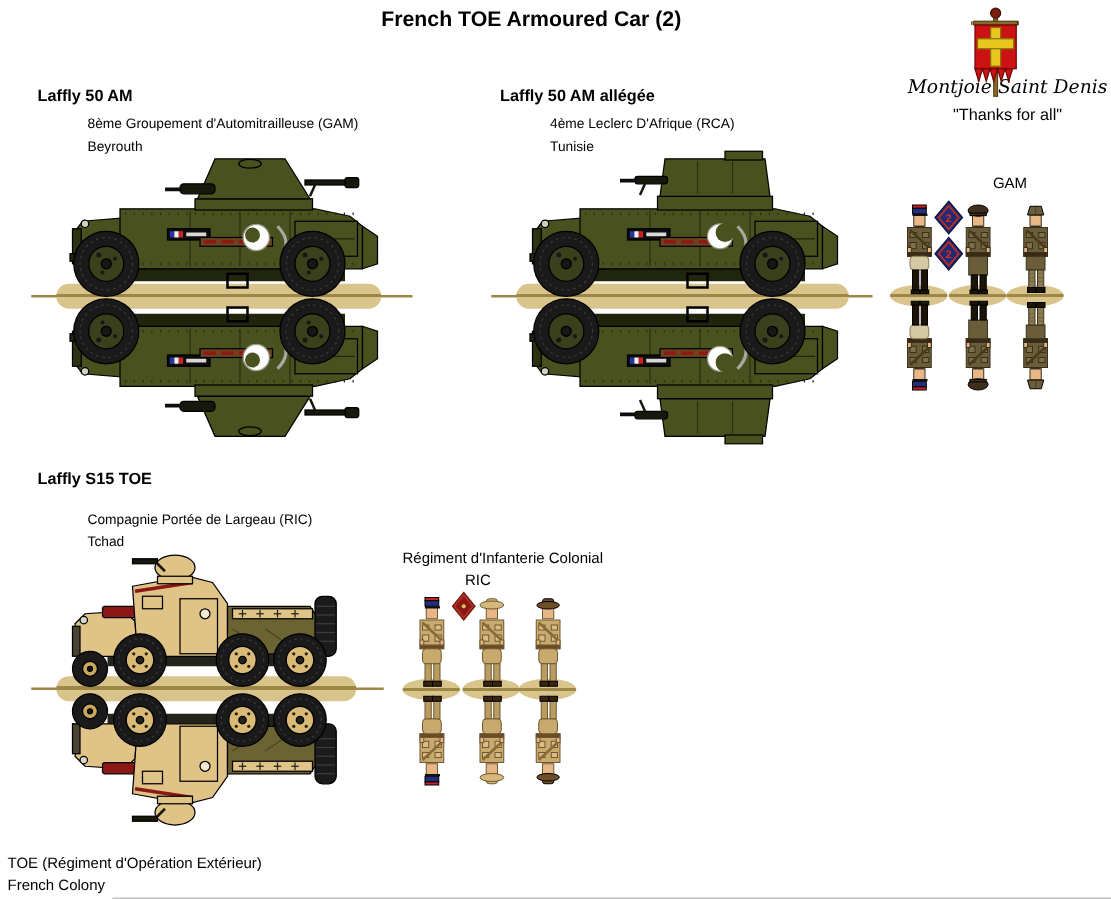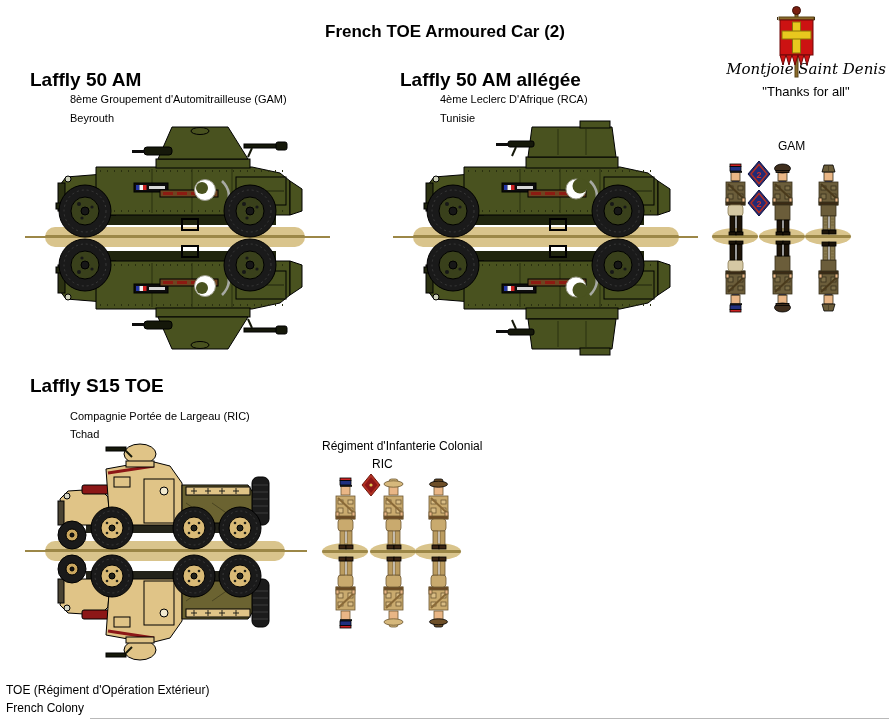--- a/index.html
+++ b/index.html
@@ -1,21 +1,21 @@
 <!DOCTYPE html>
 <html><head>
 <meta charset="utf-8">
 <style>
   html,body { margin:0; padding:0; background:#fff; }
   .canvas { position:relative; width:889px; height:720px; background:#ffffff;
             font-family:"Liberation Sans",sans-serif; color:#000; overflow:hidden; }
   .abs { position:absolute; }
-  .page-title { position:absolute; left:0; top:22px; width:850px; text-align:center;
-                font-size:17px; font-weight:bold; margin:0;padding-left:20px; }
-  .vname { font-size:19px; font-weight:bold; line-height:1; }
+  .page-title { position:absolute; left:0; top:6px; width:850px; text-align:center;
+                font-size:17px; font-weight:bold; margin:0; }
+  .vname { font-size:13px; font-weight:bold; line-height:1; }
   .vsub  { font-size:11px; line-height:1;margin-left:40px; }
   .motto { font-family:"DejaVu Serif",serif; font-style:italic; font-size:15px;
            text-align:center; width:170px; }
   .thanks { font-size:13px; text-align:center; width:170px; }
   .cap12 { font-size:12px; line-height:1; }
   .annotation { font-size:15px; font-weight:bold; line-height:22px; width:308px; }
   .footer-line { font-size:12px; line-height:1; }
   
   .gline { position:absolute; height:2px; background:#9c8747; z-index:0; }
   .gpill { position:absolute; height:20px; border-radius:10px; z-index:0;
@@ -399,21 +399,21 @@
 
   <div class="gline" style="left:393px;top:236px;width:305px"></div>
   <div class="gpill" style="left:413px;top:227px;width:266px"></div>
   <svg class="inst" style="left:424px;top:119px" width="280" height="118" viewBox="0 0 280 118">
       <use href="#v2"></use>
     </svg>
   <svg class="inst reflect" style="left:424px;top:239px" width="280" height="118" viewBox="0 0 280 118">
       <use href="#v2"></use>
     </svg>
 
-  <div class="abs cap12" style="left:766px;top:140px;width:60px;text-align:left;padding-left:12px">GAM</div>
+  <div class="abs cap12" style="left:766px;top:140px;width:60px;text-align:center;padding-left:12px">GAM</div>
 
   <div class="sground" style="left:712px;top:228px"></div>
   <div class="sground" style="left:759px;top:228px"></div>
   <div class="sground" style="left:805px;top:228px"></div>
 
   <svg class="inst" style="left:719px;top:164px" width="33" height="72" viewBox="0 0 33 72">
       <use href="#gs1"></use>
     </svg>
   <svg class="inst" style="left:766px;top:164px" width="33" height="72" viewBox="0 0 33 72">
       <use href="#gs2"></use>

